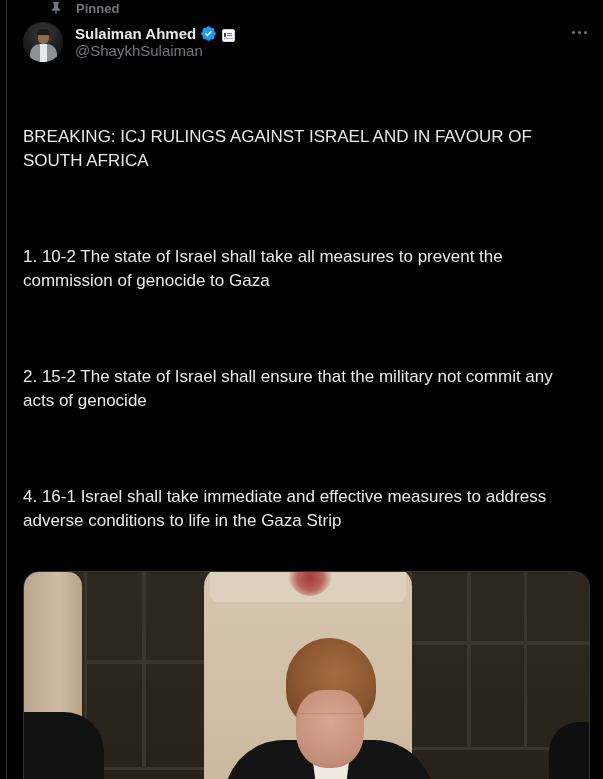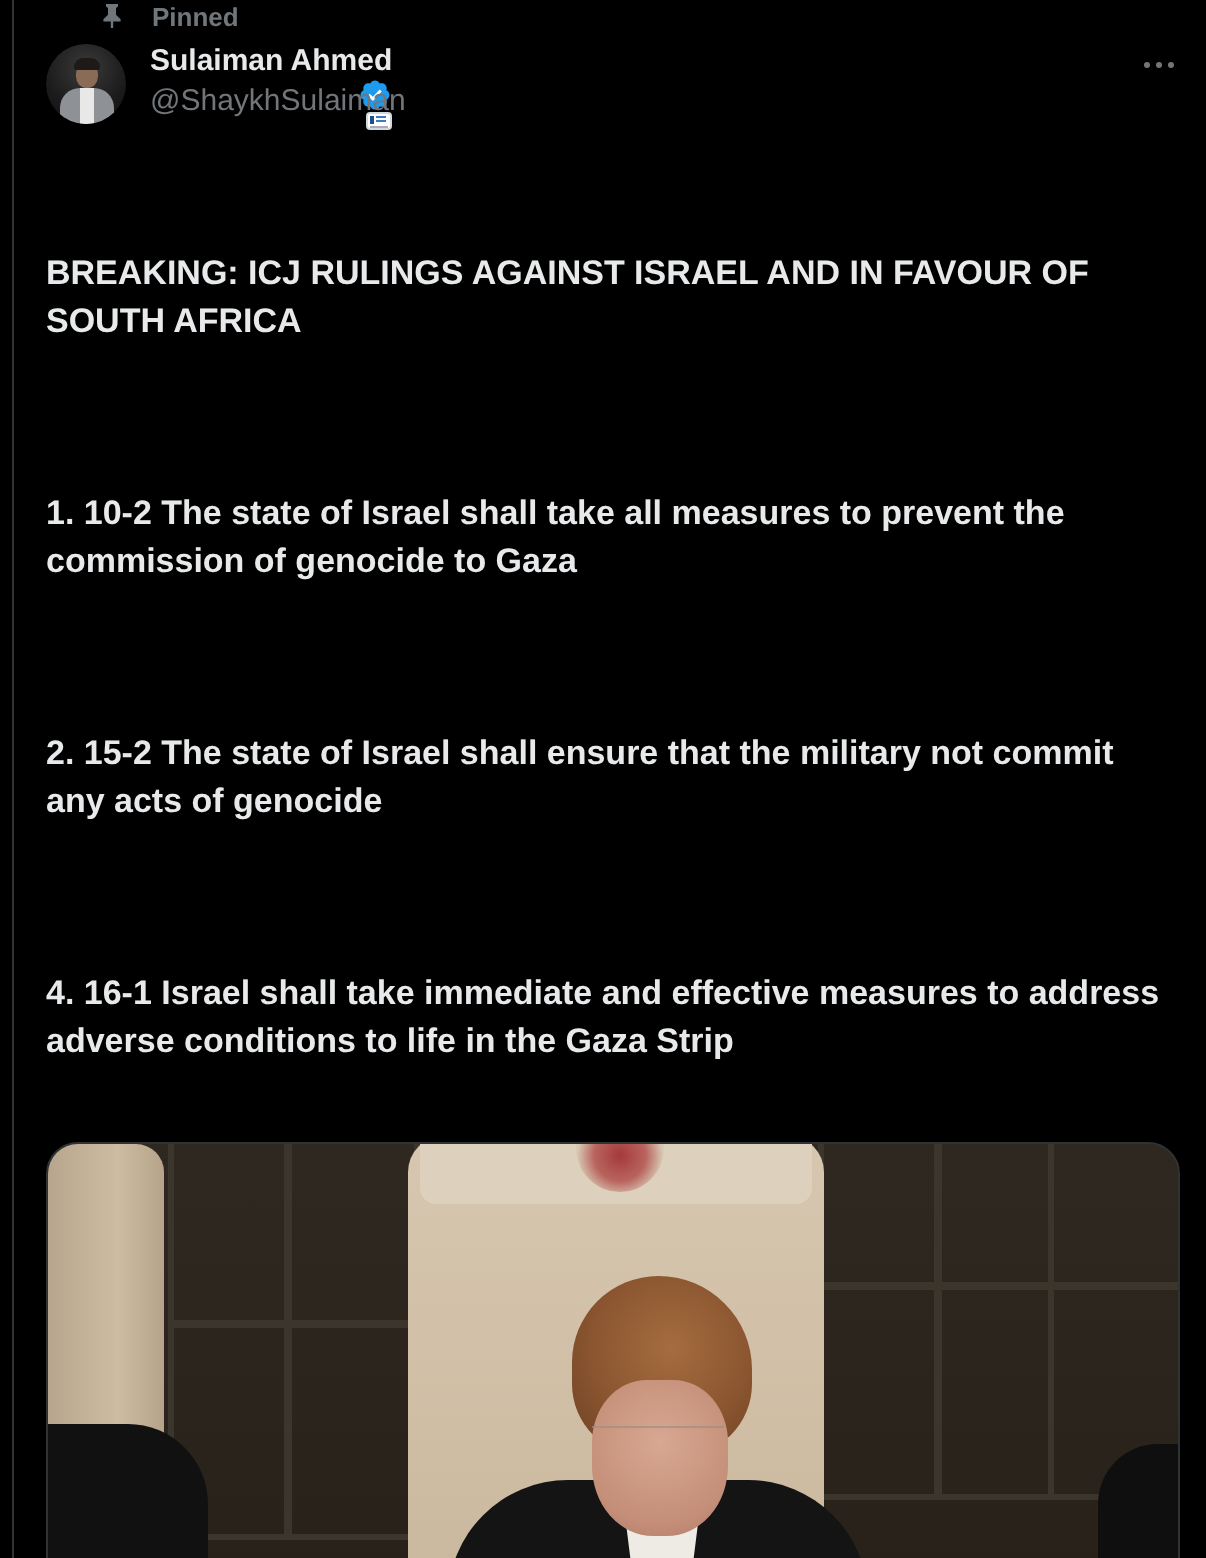--- a/index.html
+++ b/index.html
@@ -43,21 +43,21 @@
   .avatar .body {
     position: absolute; left: 7px; top: 22px; width: 27px; height: 22px;
     border-radius: 10px 10px 0 0; background: #8e9297;
   }
   .avatar .shirt {
     position: absolute; left: 17px; top: 22px; width: 7px; height: 18px;
     background: #e8e8e8;
   }
   .name-row {
     position: absolute; left: 75px; top: 22px; height: 20px;
-    display: flex; align-items: flex-end; flex-direction: column;
+    display: flex; align-items: flex-end;
   }
   .display-name { font-size: 15px; font-weight: bold; color: #e7e9ea; }
   .verified-icon { width: 17px; height: 17px; margin-left: 4px; }
   .affil-badge {
     width: 13px; height: 13px; margin-left: 5px; background: #ffffff;
     border: 1px solid #cfd9de; border-radius: 2px;
     display: flex; align-items: center; justify-content: center;
     font-size: 6px; color: #1d4f91; font-weight: bold; box-sizing: border-box;
   }
   .handle {
@@ -66,21 +66,21 @@
   .more-button {
     position: absolute; left: 567px; top: 22px; width: 24px; height: 20px;
     display: flex; align-items: center; justify-content: center; cursor: pointer;
   }
   .more-button span { width: 3px; height: 3px; border-radius: 50%; background: #71767b; margin: 0 1.5px; }
   .tweet-body {
     position: absolute; left: 23px; top: 77px; width: 565px;
     font-size: 17px; line-height: 24px; color: #e7e9ea;
     white-space: pre-wrap;
   }
-  .tweet-body p { margin: 0 0 24px 0; font-weight: bold; }
+  .tweet-body p { margin: 0 0 24px 0; }
   .media-card {
     position: absolute; left: 23px; top: 571px; width: 565px; height: 230px;
     border: 1px solid #2f3336; border-radius: 16px; overflow: hidden;
     background: #2a241c; cursor: pointer;
   }
   
   .wall { position:absolute; inset:0; background: linear-gradient(180deg,#2e2820 0%, #272119 100%); }
   .pane { position:absolute; border: 3px solid #3b352c; box-sizing:border-box; }
   .chair-left {
     position:absolute; left:0; top:0; width:58px; height:230px;

